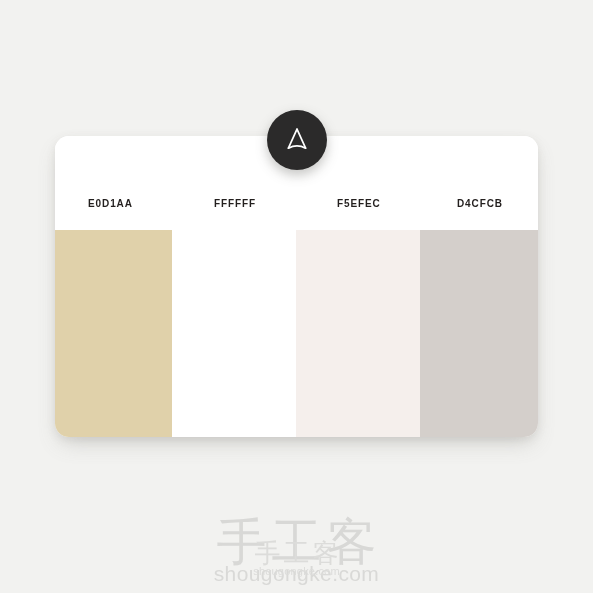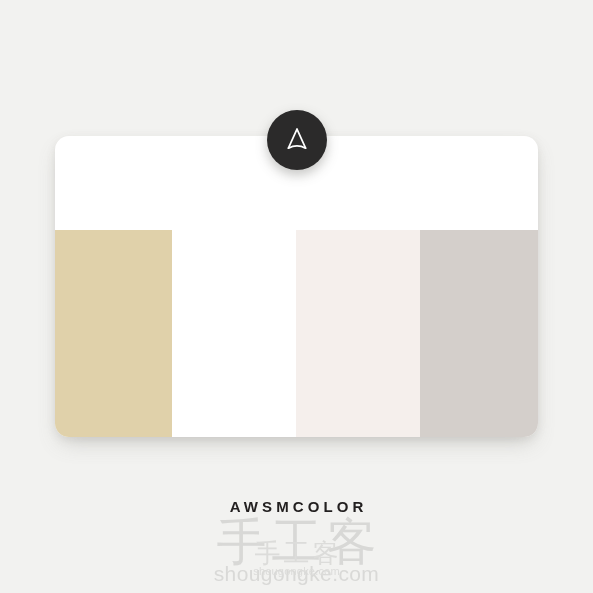--- a/index.html
+++ b/index.html
@@ -161,41 +161,46 @@
     margin-top: -2px;
   }
 </style>
 </head>
 <body style="background: rgb(242, 242, 240);">
 
 <div id="stage">
 
   <div id="palette-card">
 
+    <div id="label-row">
+      <div class="swatch-label l0">E0D1AA</div>
+      <div class="swatch-label l1">FFFFFF</div>
+      <div class="swatch-label l2">F5EFEC</div>
+      <div class="swatch-label l3">D4CFCB</div>
+    </div>
 
     <div id="swatch-row">
       <div class="swatch s0" style="background-color: rgb(224, 209, 170);"></div>
       <div class="swatch s1" style="background-color: rgb(255, 255, 255);"></div>
       <div class="swatch s2" style="background-color: rgb(245, 239, 236);"></div>
       <div class="swatch s3" style="background-color: rgb(212, 207, 203);"></div>
     </div>
 
   </div>
 
   <div id="logo-badge" style="background: rgb(43, 42, 42);">
     <span>
       <svg width="26" height="28" viewBox="0 0 26 28" fill="none">
         <path d="M13 3.2 L4.4 22.2" stroke="#ffffff" stroke-width="1.7" stroke-linecap="round"></path>
         <path d="M13 3.2 L21.6 22.2" stroke="#ffffff" stroke-width="1.7" stroke-linecap="round"></path>
         <path d="M4.4 22.2 Q13 17.6 21.6 22.2" stroke="#ffffff" stroke-width="1.7" stroke-linecap="round" fill="none"></path>
       </svg>
     </span>
   </div>
 
-  <div id="wordmark">AWSMCOLOR</div>
 
   <div id="watermark-main">
     <div class="wm-cjk">手工客</div>
     <div class="wm-url">shougongke.com</div>
   </div>
 
   <div id="watermark-sub">
     <div class="wm-cjk">手工客</div>
     <div class="wm-url">shougongke.com</div>
   </div>

